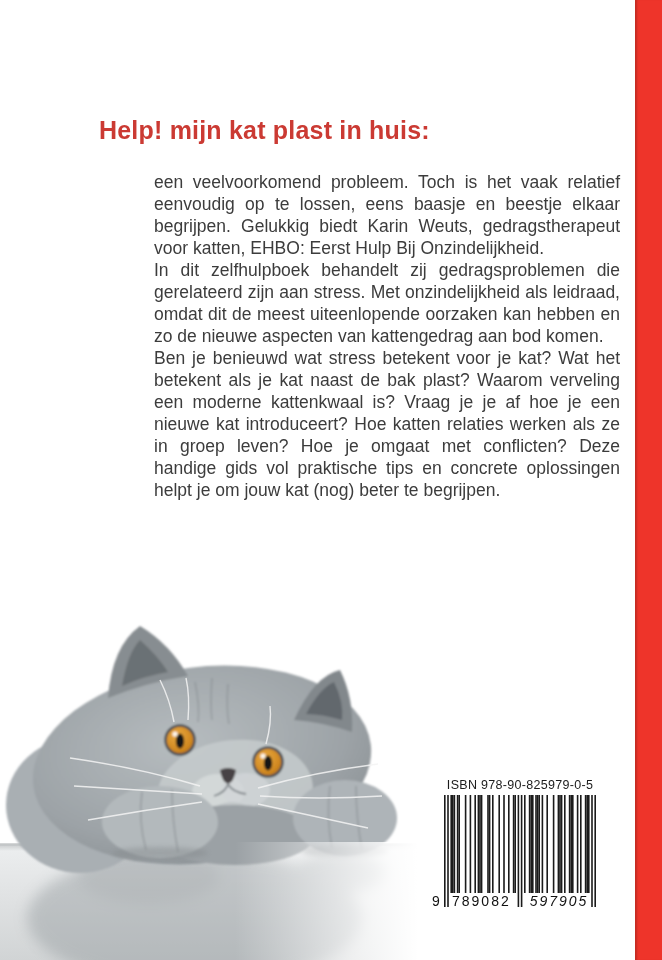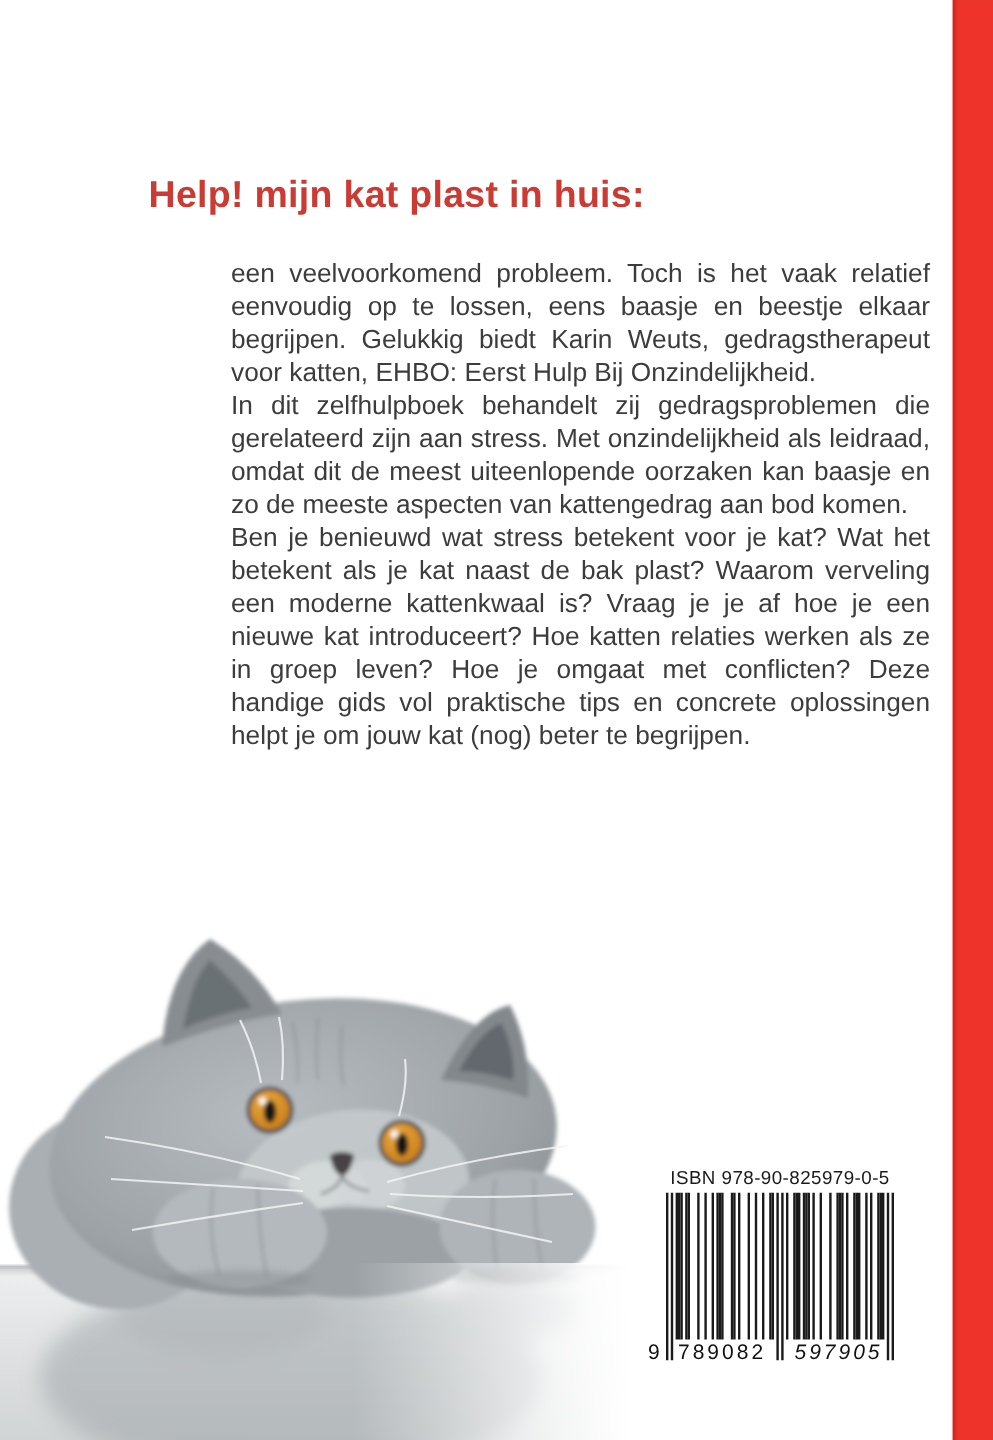--- a/index.html
+++ b/index.html
@@ -41,21 +41,21 @@
 <body>
 
 <div class="page">
 
   <div class="red-band"></div>
 
   <h1 class="title">Help! mijn kat plast in huis:</h1>
 
   <div class="blurb">
     <p>een veelvoorkomend probleem. Toch is het vaak relatief eenvoudig op te lossen, eens baasje en beestje elkaar begrijpen. Gelukkig biedt Karin Weuts, gedragstherapeut voor katten, EHBO: Eerst Hulp Bij Onzindelijkheid.</p>
-    <p>In dit zelfhulpboek behandelt zij gedragsproblemen die gerelateerd zijn aan stress. Met onzindelijkheid als leidraad, omdat dit de meest uiteenlopende oorzaken kan baasje en zo de meeste aspecten van kattengedrag aan bod komen.</p>
+    <p>In dit zelfhulpboek behandelt zij gedragsproblemen die gerelateerd zijn aan stress. Met onzindelijkheid als leidraad, omdat dit de meest uiteenlopende oorzaken kan hebben en zo de nieuwe aspecten van kattengedrag aan bod komen.</p>
     <p>Ben je benieuwd wat stress betekent voor je kat? Wat het betekent als je kat naast de bak plast? Waarom verveling een moderne kattenkwaal is? Vraag je je af hoe je een nieuwe kat introduceert? Hoe katten relaties werken als ze in groep leven? Hoe je omgaat met conflicten? Deze handige gids vol praktische tips en concrete oplossingen helpt je om jouw kat (nog) beter te begrijpen.</p>
   </div>
 
   <svg class="cat-photo" viewBox="0 0 450 340" xmlns="http://www.w3.org/2000/svg">
     <defs>
       <linearGradient id="surfV" x1="0" y1="0" x2="0" y2="1">
         <stop offset="0" stop-color="#c6c9ca"></stop>
         <stop offset="0.06" stop-color="#ebedee"></stop>
         <stop offset="0.5" stop-color="#dfe1e2"></stop>
         <stop offset="1" stop-color="#d1d4d5"></stop>

